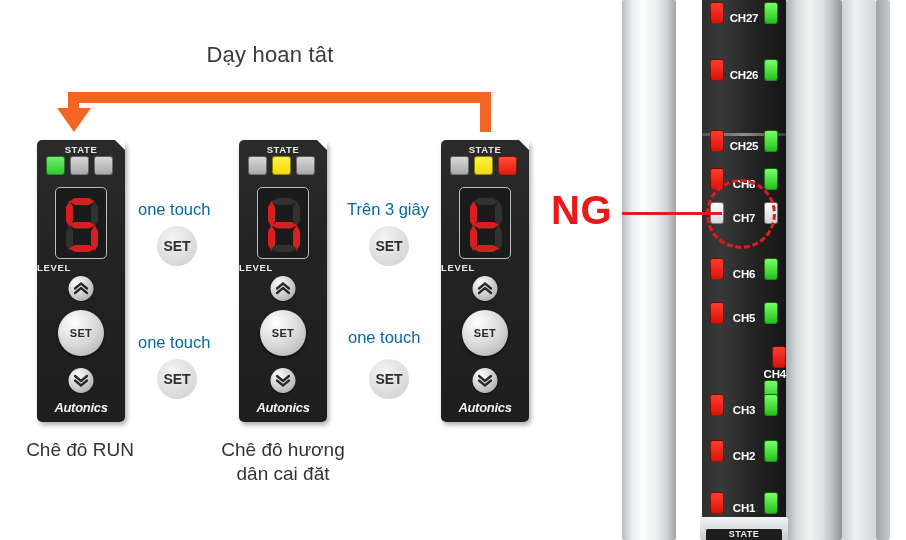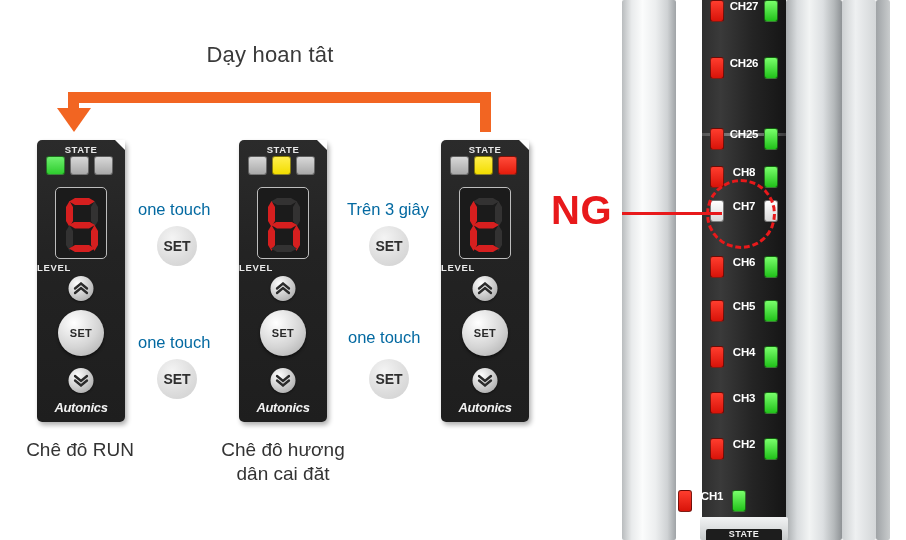--- a/index.html
+++ b/index.html
@@ -152,21 +152,21 @@
     background: linear-gradient(90deg,#9fa3a6,#c9cccd);
   }
   .sensor-body {
     position: absolute; left: 702px; top: 0; width: 84px; height: 540px;
     background: linear-gradient(90deg,#2e2e2e 0%, #3a3a3a 22%, #242424 60%, #151515 100%);
   }
   .seg-break {
     position: absolute; left: 702px; width: 84px; height: 3px;
     background: linear-gradient(90deg,#555,#8d8d8d,#3a3a3a);
   }
-  .ch-row { position: absolute; left: 0; width: 84px; height: 24px; display: flex; align-items: flex-start; }
+  .ch-row { position: absolute; left: 0; width: 84px; height: 24px; display: flex; align-items: flex-end; }
   .ch-led {
     width: 14px; height: 22px; border-radius: 3px; border: 1px solid rgba(0,0,0,.5);
     flex: 0 0 auto;
   }
   .ch-led.red   { background: linear-gradient(180deg,#ff3d2e,#d81309); }
   .ch-led.green { background: linear-gradient(180deg,#79ff6b,#21c21a); }
   .ch-led.off   { background: linear-gradient(180deg,#ffffff,#d9d9d9); }
   .ch-name {
     flex: 1 1 auto; text-align: center; font-size: 11.5px; font-weight: bold;
     color: #ffffff; letter-spacing: -.2px;
@@ -360,36 +360,36 @@
       <div class="ch-row" style="left: 702px; top: 256px; position: absolute;">
         <div class="ch-led ch-left red"></div>
         <div class="ch-name">CH6</div>
         <div class="ch-led ch-right green"></div>
       </div>
       <div class="ch-row" style="left: 702px; top: 300px; position: absolute;">
         <div class="ch-led ch-left red"></div>
         <div class="ch-name">CH5</div>
         <div class="ch-led ch-right green"></div>
       </div>
-      <div class="ch-row" style="left: 702px; top: 346px; position: absolute;">
+      <div class="ch-row" style="left: 702px; top: 346px; position: absolute; flex-direction: column;">
         <div class="ch-led ch-left red"></div>
         <div class="ch-name">CH4</div>
         <div class="ch-led ch-right green"></div>
       </div>
       <div class="ch-row" style="left: 702px; top: 392px; position: absolute;">
         <div class="ch-led ch-left red"></div>
         <div class="ch-name">CH3</div>
         <div class="ch-led ch-right green"></div>
       </div>
       <div class="ch-row" style="left: 702px; top: 438px; position: absolute;">
         <div class="ch-led ch-left red"></div>
         <div class="ch-name">CH2</div>
         <div class="ch-led ch-right green"></div>
       </div>
-      <div class="ch-row" style="left: 670px; top: 490px; position: absolute;">
+      <div class="ch-row" style="left: 702px; top: 490px; position: absolute;">
         <div class="ch-led ch-left red"></div>
         <div class="ch-name">CH1</div>
         <div class="ch-led ch-right green"></div>
       </div>
     </div>
 
   <div class="sensor-foot"></div>
   <div class="sensor-foot-inner">STATE</div>
 
   <div class="ng-text">NG</div>

